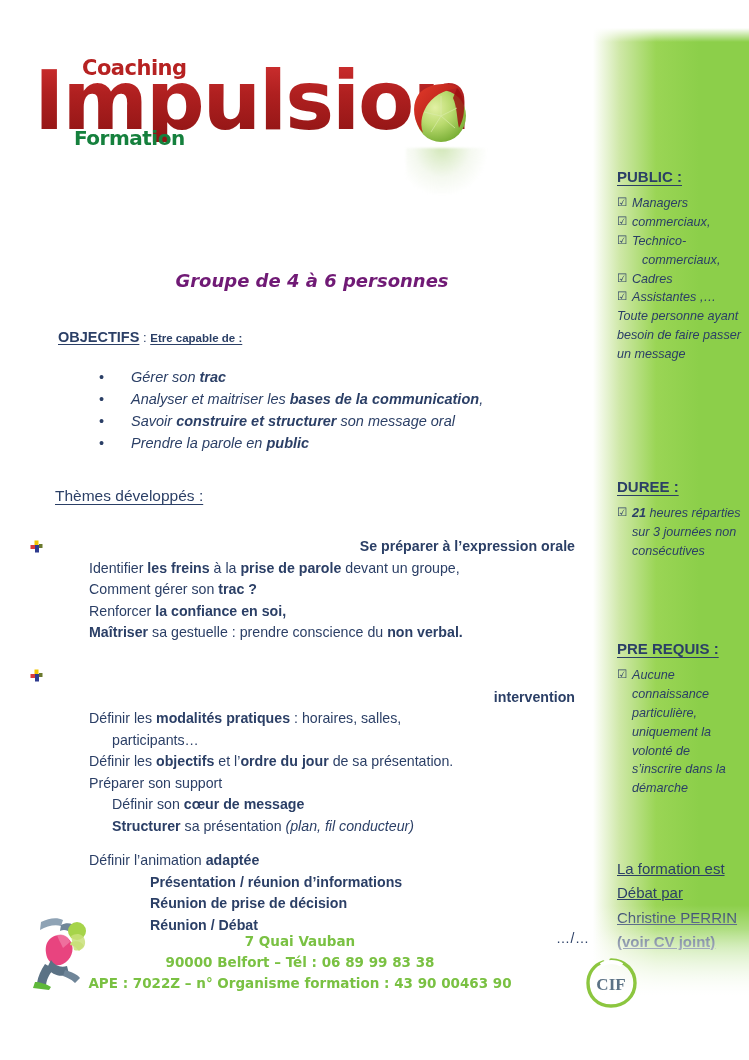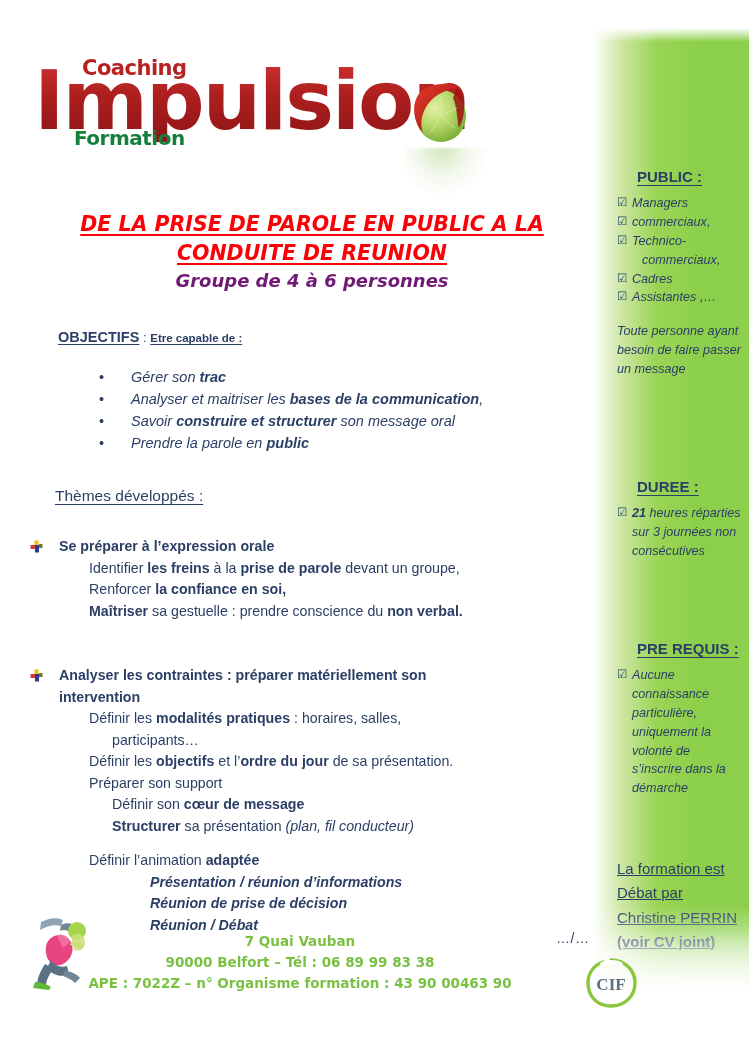--- a/index.html
+++ b/index.html
@@ -195,32 +195,33 @@
     color: #2b3f66;
     font-size: 14.2px;
     line-height: 1.52;
   }
   .block b { font-weight: bold; }
   .block i { font-style: italic; }
   .bullet-row {
     position: relative;
     padding-left: 29px;
     font-weight: bold;
+    text-align: right;
   }
   .mk {
     position: absolute;
     left: 0px;
     top: 4px;
     width: 13px;
     height: 13px;
   }
   .ind1 { padding-left: 59px; }
   .ind1b { padding-left: 82px; }
   .ind2 { padding-left: 82px; }
-  .ind3 { padding-left: 120px; font-style: italic; }
+  .ind3 { padding-left: 120px; }
 
   
   .runner {
     position: absolute;
     left: 27px;
     top: 898px;
     width: 74px;
     height: 92px;
   }
   .footer {
@@ -258,21 +259,20 @@
     width: 124px;
     color: #2b3f66;
   }
   .side-head {
     font-size: 15px;
     font-weight: bold;
     text-decoration: underline;
     text-underline-offset: 3px;
     margin-bottom: 9px;
     white-space: nowrap;
-    margin-left: 20px;
   }
   .side-list {
     font-size: 12.6px;
     font-style: italic;
     line-height: 1.5;
   }
   .side-li {
     position: relative;
     padding-left: 15px;
     margin-bottom: 0px;
@@ -281,21 +281,20 @@
     position: absolute;
     left: 0;
     top: 0;
     font-style: normal;
     font-size: 11.5px;
   }
   .side-note {
     font-size: 12.6px;
     font-style: italic;
     line-height: 1.5;
-    margin-top: 15px;
   }
   .side-plain {
     font-size: 15px;
     font-style: normal;
     line-height: 1.62;
     text-decoration: underline;
   }
   .side-plain b { font-weight: bold; }
   .nowrapline { display: block; }
 </style>
@@ -329,24 +328,20 @@
         <line x1="32" y1="36" x2="32" y2="16"></line>
         <line x1="32" y1="36" x2="48" y2="28"></line>
         <line x1="32" y1="36" x2="46" y2="48"></line>
         <line x1="32" y1="36" x2="22" y2="52"></line>
         <line x1="32" y1="36" x2="15" y2="32"></line>
       </g>
     </svg>
     <div class="logo-reflect"></div>
   </div>
 
-  <div class="main-title">
-    <span>DE LA PRISE DE PAROLE EN PUBLIC A LA</span><br>
-    <span>CONDUITE DE REUNION</span>
-  </div>
   <div class="sub-title">Groupe de 4 à 6 personnes</div>
 
   <div class="obj-head">
     <span class="big">OBJECTIFS</span><span class="mid"> : </span><span class="small">Etre capable de :</span>
   </div>
   <div class="obj-list" id="objectives-list">
       <span class="row"><span class="dot">•</span><span>Gérer son </span><b>trac</b></span>
       <span class="row"><span class="dot">•</span><span>Analyser et maitriser les </span><b>bases de la communication</b><span>,</span></span>
       <span class="row"><span class="dot">•</span><span>Savoir </span><b>construire et structurer</b><span> son message  oral</span></span>
       <span class="row"><span class="dot">•</span><span>Prendre la parole en </span><b>public</b></span>
@@ -360,35 +355,36 @@
         <rect x="4.5" y="0.5" width="4" height="4.5" fill="#f2c500"></rect>
         <rect x="0.5" y="5" width="4.5" height="4" fill="#d93b3b"></rect>
         <rect x="5" y="5" width="4" height="4" fill="#2e3b8f"></rect>
         <rect x="9" y="4" width="3.5" height="4" fill="#6b7a2e"></rect>
         <rect x="5" y="9" width="4" height="3.5" fill="#2e3b8f"></rect>
       </svg>
       <span>Se préparer à </span><b>l’expression orale</b>
     </div>
     <div id="theme1-lines">
         <div class="ind1"><span>Identifier </span><b>les freins</b><span> à la </span><b>prise de parole</b><span> devant un groupe,</span></div>
+        <div class="ind1"><span>Comment gérer son </span><b>trac ?</b></div>
         <div class="ind1"><span>Renforcer </span><b>la confiance en soi,</b></div>
         <div class="ind1"><b>Maîtriser</b><span> sa gestuelle : prendre conscience du </span><b>non verbal.</b></div>
       </div>
   </div>
 
   <div class="block" id="theme-block-2" style="left:30px; top:665px; width:545px;">
     <div class="bullet-row">
       <svg class="mk" viewBox="0 0 13 13">
         <rect x="4.5" y="0.5" width="4" height="4.5" fill="#f2c500"></rect>
         <rect x="0.5" y="5" width="4.5" height="4" fill="#d93b3b"></rect>
         <rect x="5" y="5" width="4" height="4" fill="#2e3b8f"></rect>
         <rect x="9" y="4" width="3.5" height="4" fill="#6b7a2e"></rect>
         <rect x="5" y="9" width="4" height="3.5" fill="#2e3b8f"></rect>
       </svg>
-      <span>Analyser les contraintes : préparer matériellement son</span><br>
+      <br>
       <span>intervention</span>
     </div>
     <div id="theme2-lines">
         <div class="ind1"><span>Définir les </span><b>modalités pratiques</b><span> : horaires, salles,</span></div>
         <div class="ind1b"><span>participants…</span></div>
         <div class="ind1"><span>Définir les </span><b>objectifs</b><span> et l’</span><b>ordre du jour</b><span> de sa présentation.</span></div>
         <div class="ind1"><span>Préparer son support</span></div>
         <div class="ind2"><span>Définir son </span><b>cœur de message</b></div>
         <div class="ind2"><b>Structurer</b><span> sa présentation </span><i>(plan, fil conducteur)</i></div>
       </div>

